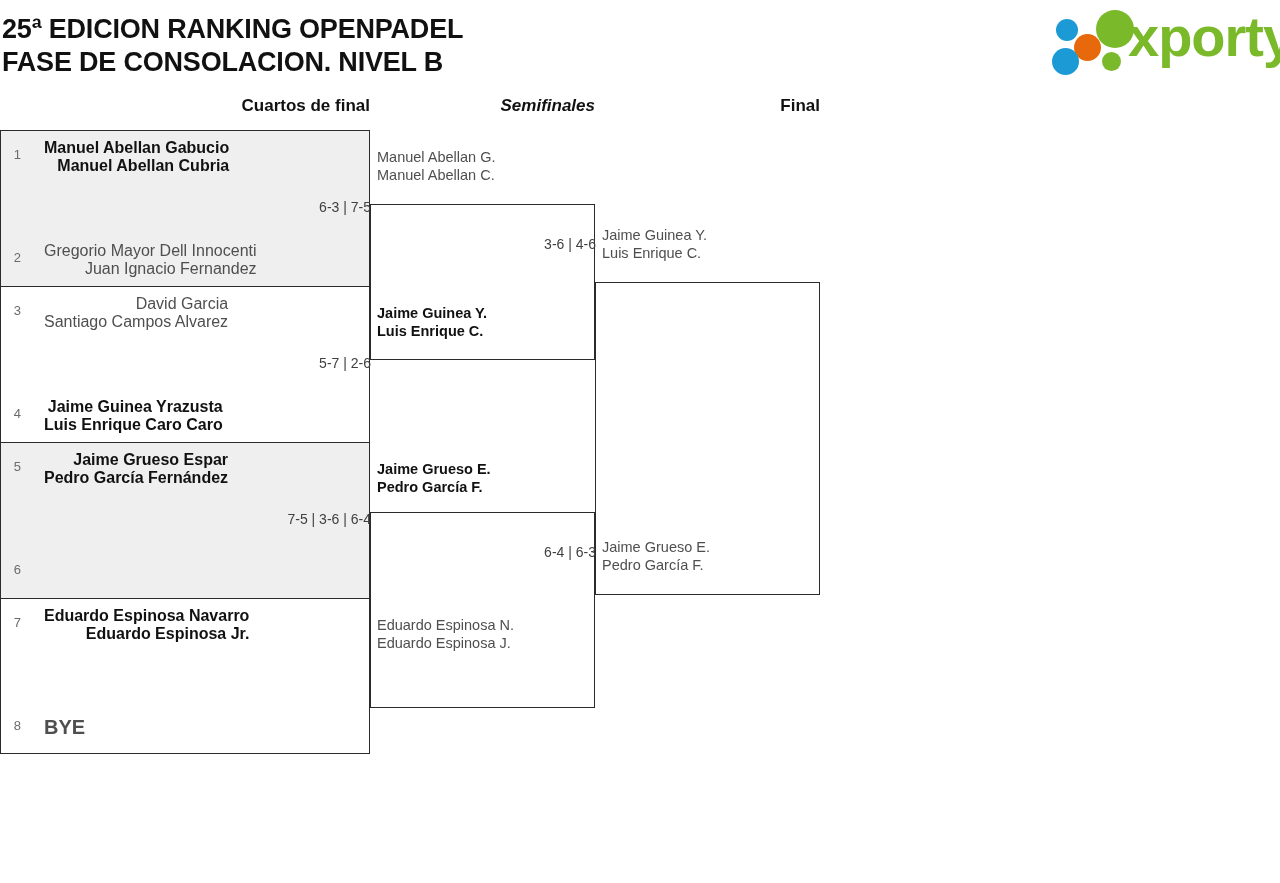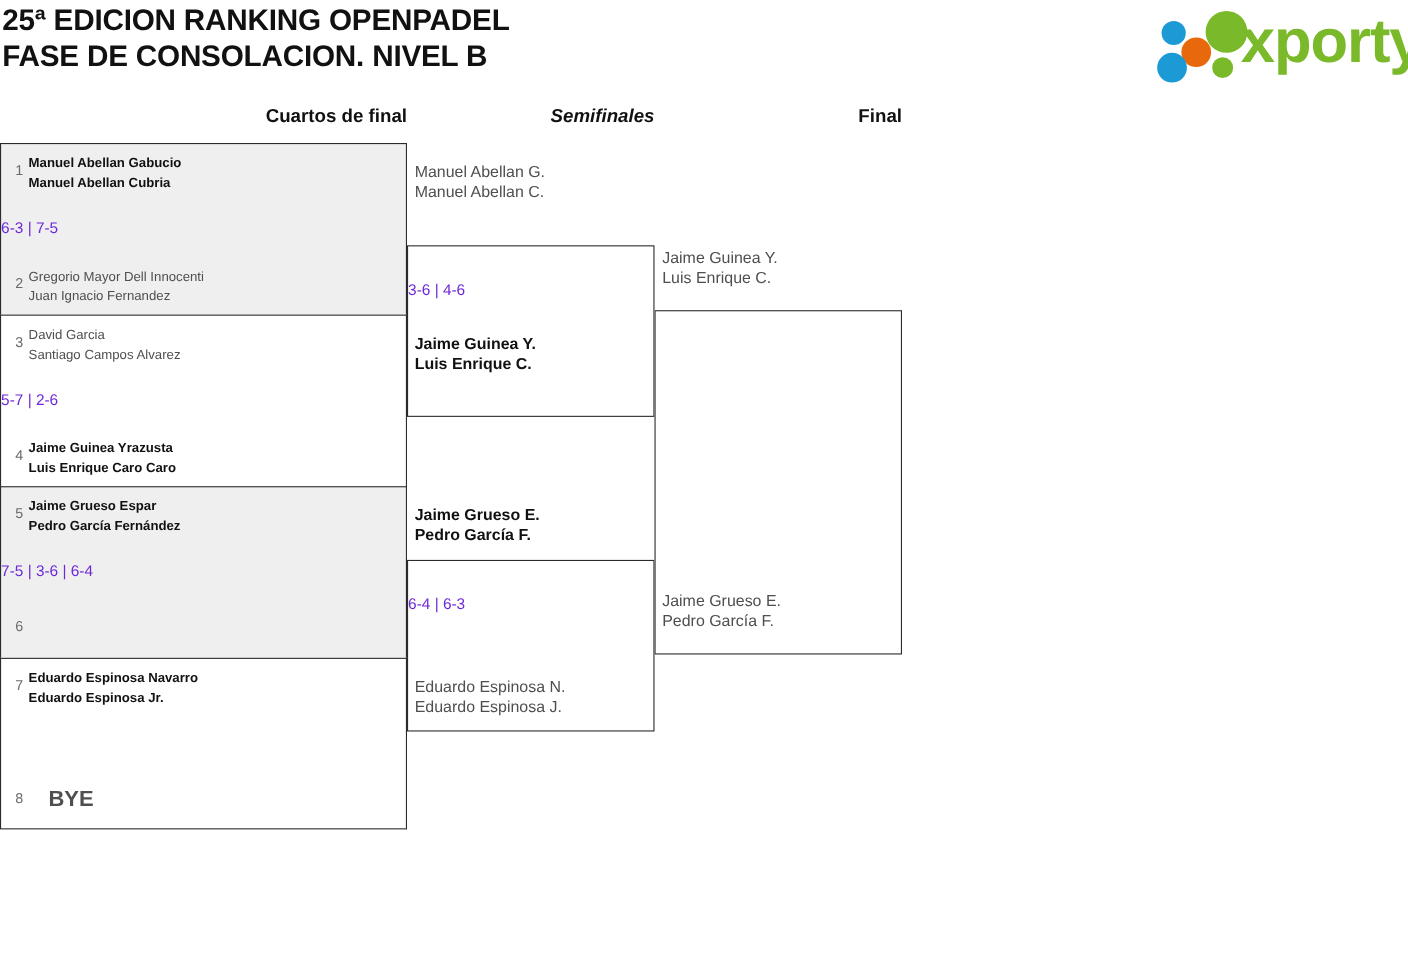--- a/index.html
+++ b/index.html
@@ -13,21 +13,21 @@
     position: relative;
     font-family: "Liberation Sans", sans-serif;
     color: #1a1a1a;
     overflow: hidden;
   }
 
   
   #tournament-title {
     position: absolute;
     left: 2px;
-    top: 2px;
+    top: 13px;
     width: 900px;
     font-size: 27px;
     font-weight: bold;
     line-height: 33px;
     letter-spacing: -0.2px;
     color: #111111;
   }
   #tournament-title .line { display: block; white-space: nowrap; }
 
   
@@ -85,50 +85,49 @@
   .seed {
     position: absolute;
     font-size: 13px;
     color: #6b6b6b;
     text-align: right;
     width: 18px;
   }
   .score {
     position: absolute;
     font-size: 14px;
-    color: #6d28d9;
-    text-align: left;
+    color: #404040;
+    text-align: right;
   }
 
   
   .qf-box {
     left: 0px;
     width: 370px;
     height: 156px;
     border: 1px solid #2b2b2b;
     border-top-width: 1px;
     border-bottom-width: 0px;
   }
   .qf-box.shaded { background: #efefef; }
   .qf-box.last { border-bottom-width: 1px; }
-  .qf-box .competitor { left: 25px; font-size: 12px; }
+  .qf-box .competitor { left: 43px; font-size: 16px; text-align: right; }
   .qf-box .competitor.top { top: 8px; }
   .qf-box .competitor.bottom { top: 111px; }
   .qf-box .seed.top { left: 2px; top: 16px; }
   .qf-box .seed.bottom { left: 2px; top: 119px; }
   .qf-box .score { left: 0px; width: 370px; top: 68px; }
   .qf-box .bye-label { position: absolute; left: 43px; top: 117px; font-size: 20px; color: #4f4f4f; font-weight: bold; }
 
   
   .sf-box {
     left: 370px;
     width: 225px;
     border: 1px solid #2b2b2b;
     background: #ffffff;
-    margin-top: 19px;
   }
   .sf-box .score { left: 0px; width: 225px; }
 
   
   .final-box {
     left: 595px;
     width: 225px;
     border: 1px solid #2b2b2b;
     background: #ffffff;
   }
@@ -208,21 +207,21 @@
 </div>
 <div class="competitor loser" style="left:377px; top:148px; font-size:14.5px;">
   <span class="player">Manuel Abellan G.</span>
   <span class="player">Manuel Abellan C.</span>
 </div>
 <div class="competitor winner" style="left:377px; top:304px; font-size:14.5px;">
   <span class="player">Jaime Guinea Y.</span>
   <span class="player">Luis Enrique C.</span>
 </div>
 
-<div class="match-box sf-box" style="top:490px; height:156px;">
+<div class="match-box sf-box" style="top:512px; height:196px;">
   <span class="score" style="top:31px;">6-4 | 6-3</span>
 </div>
 <div class="competitor winner" style="left:377px; top:460px; font-size:14.5px;">
   <span class="player">Jaime Grueso E.</span>
   <span class="player">Pedro García F.</span>
 </div>
 <div class="competitor loser" style="left:377px; top:616px; font-size:14.5px;">
   <span class="player">Eduardo Espinosa N.</span>
   <span class="player">Eduardo Espinosa J.</span>
 </div>

